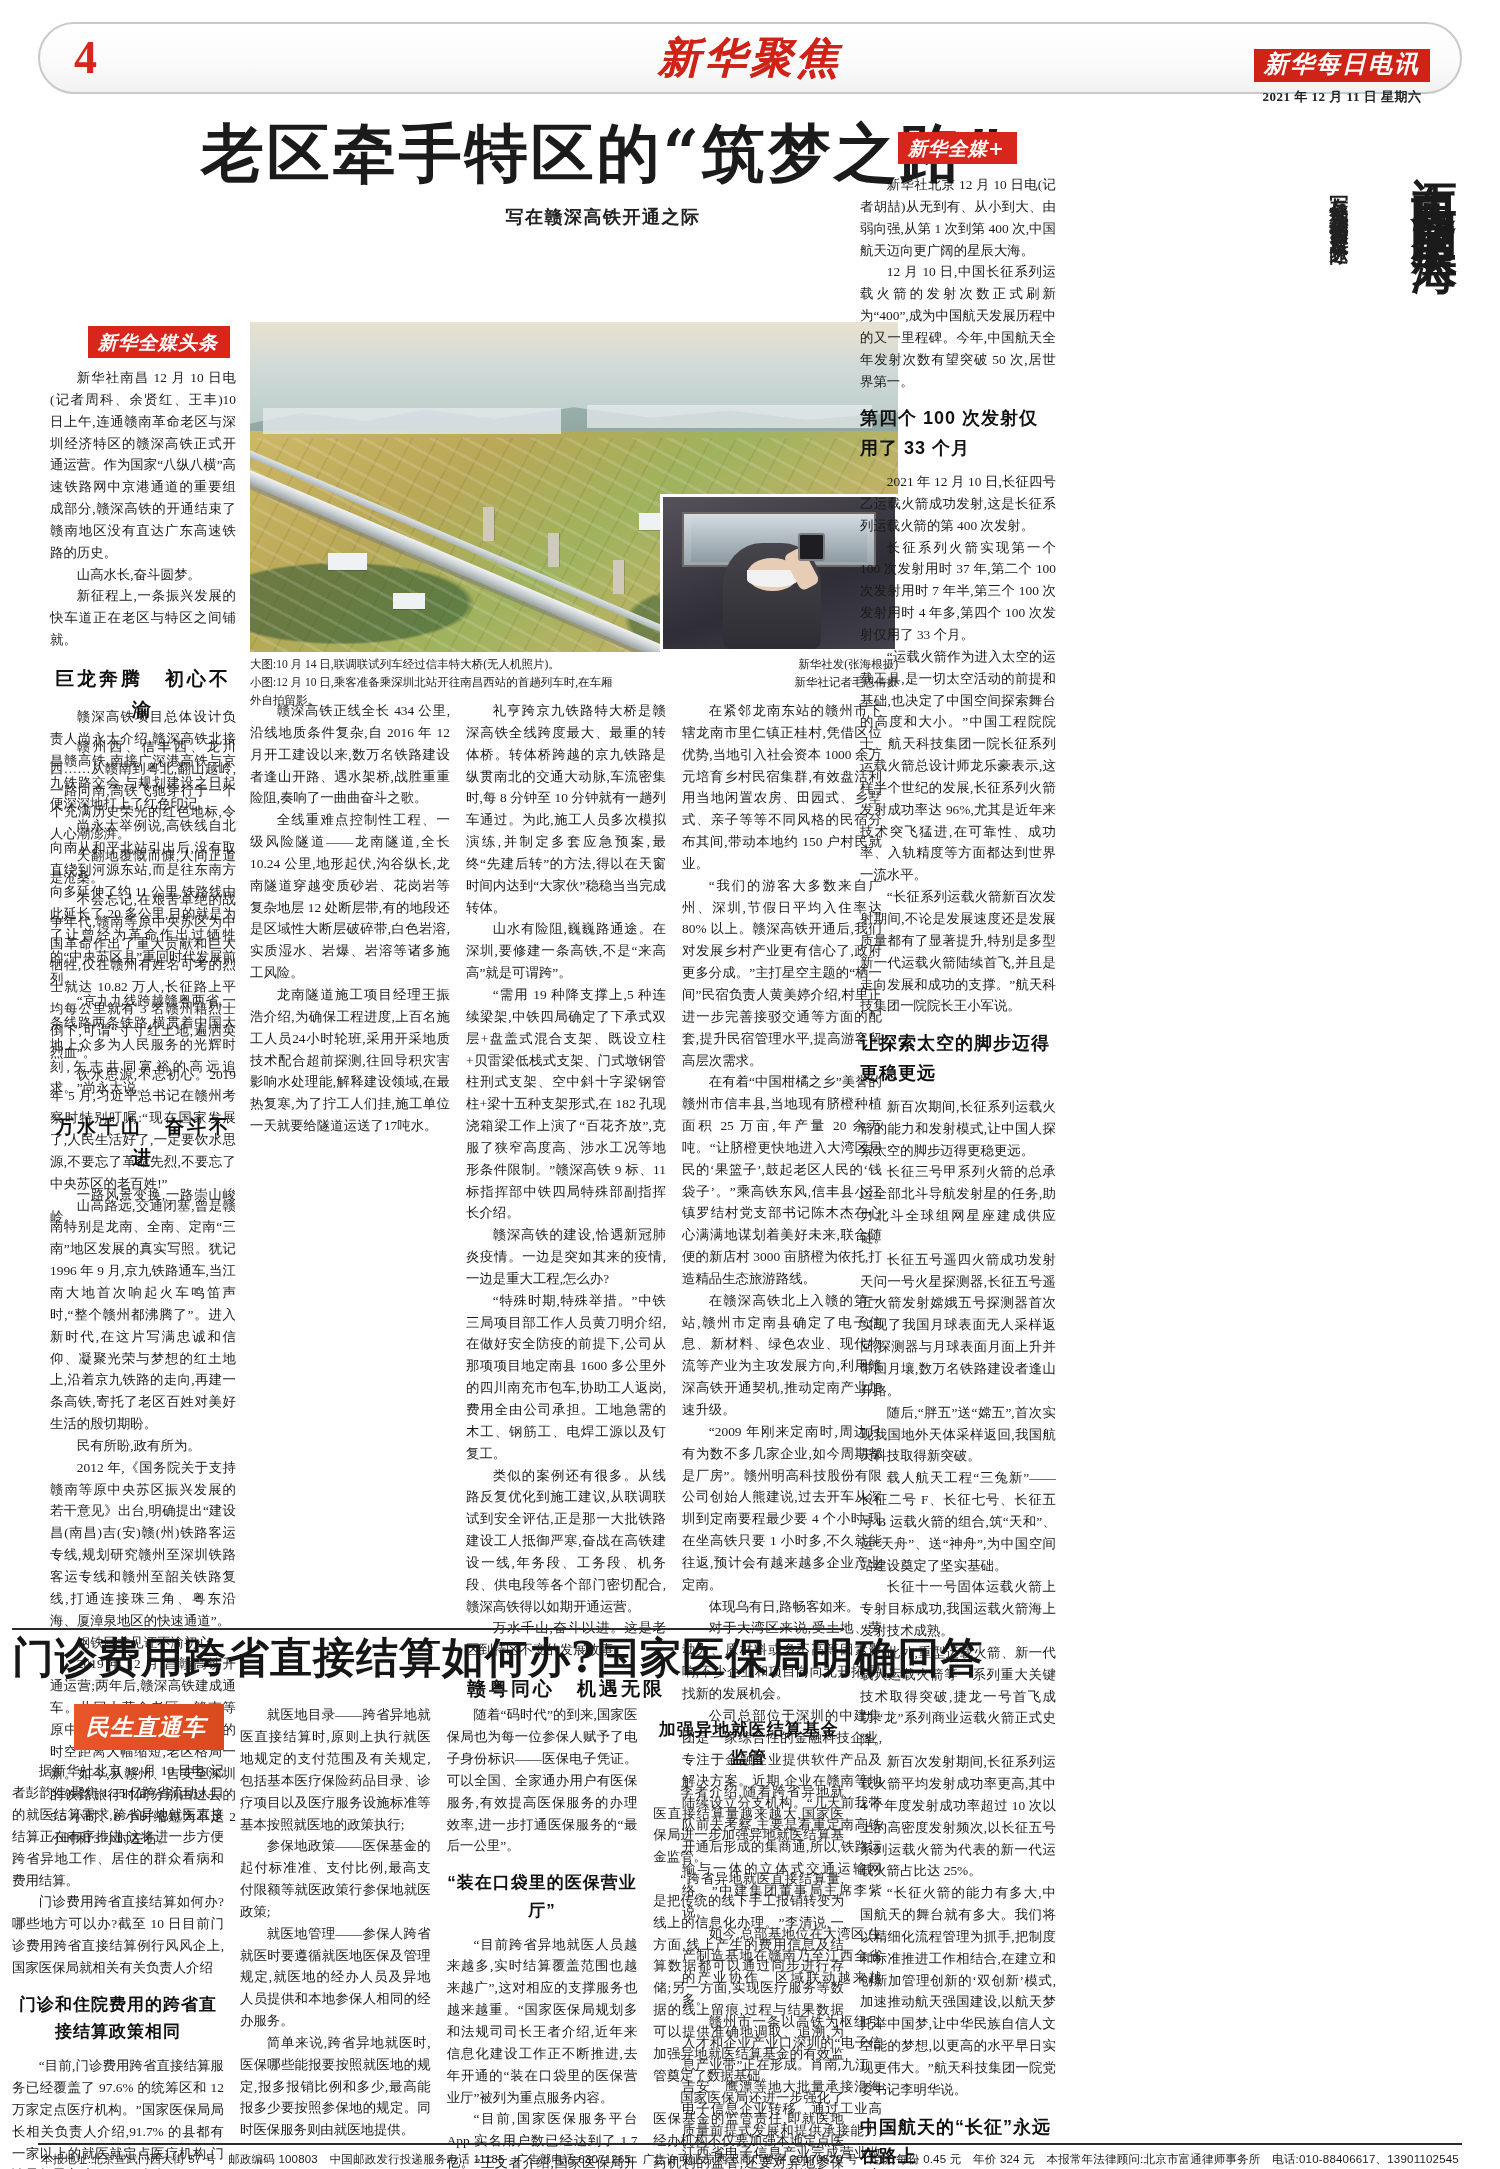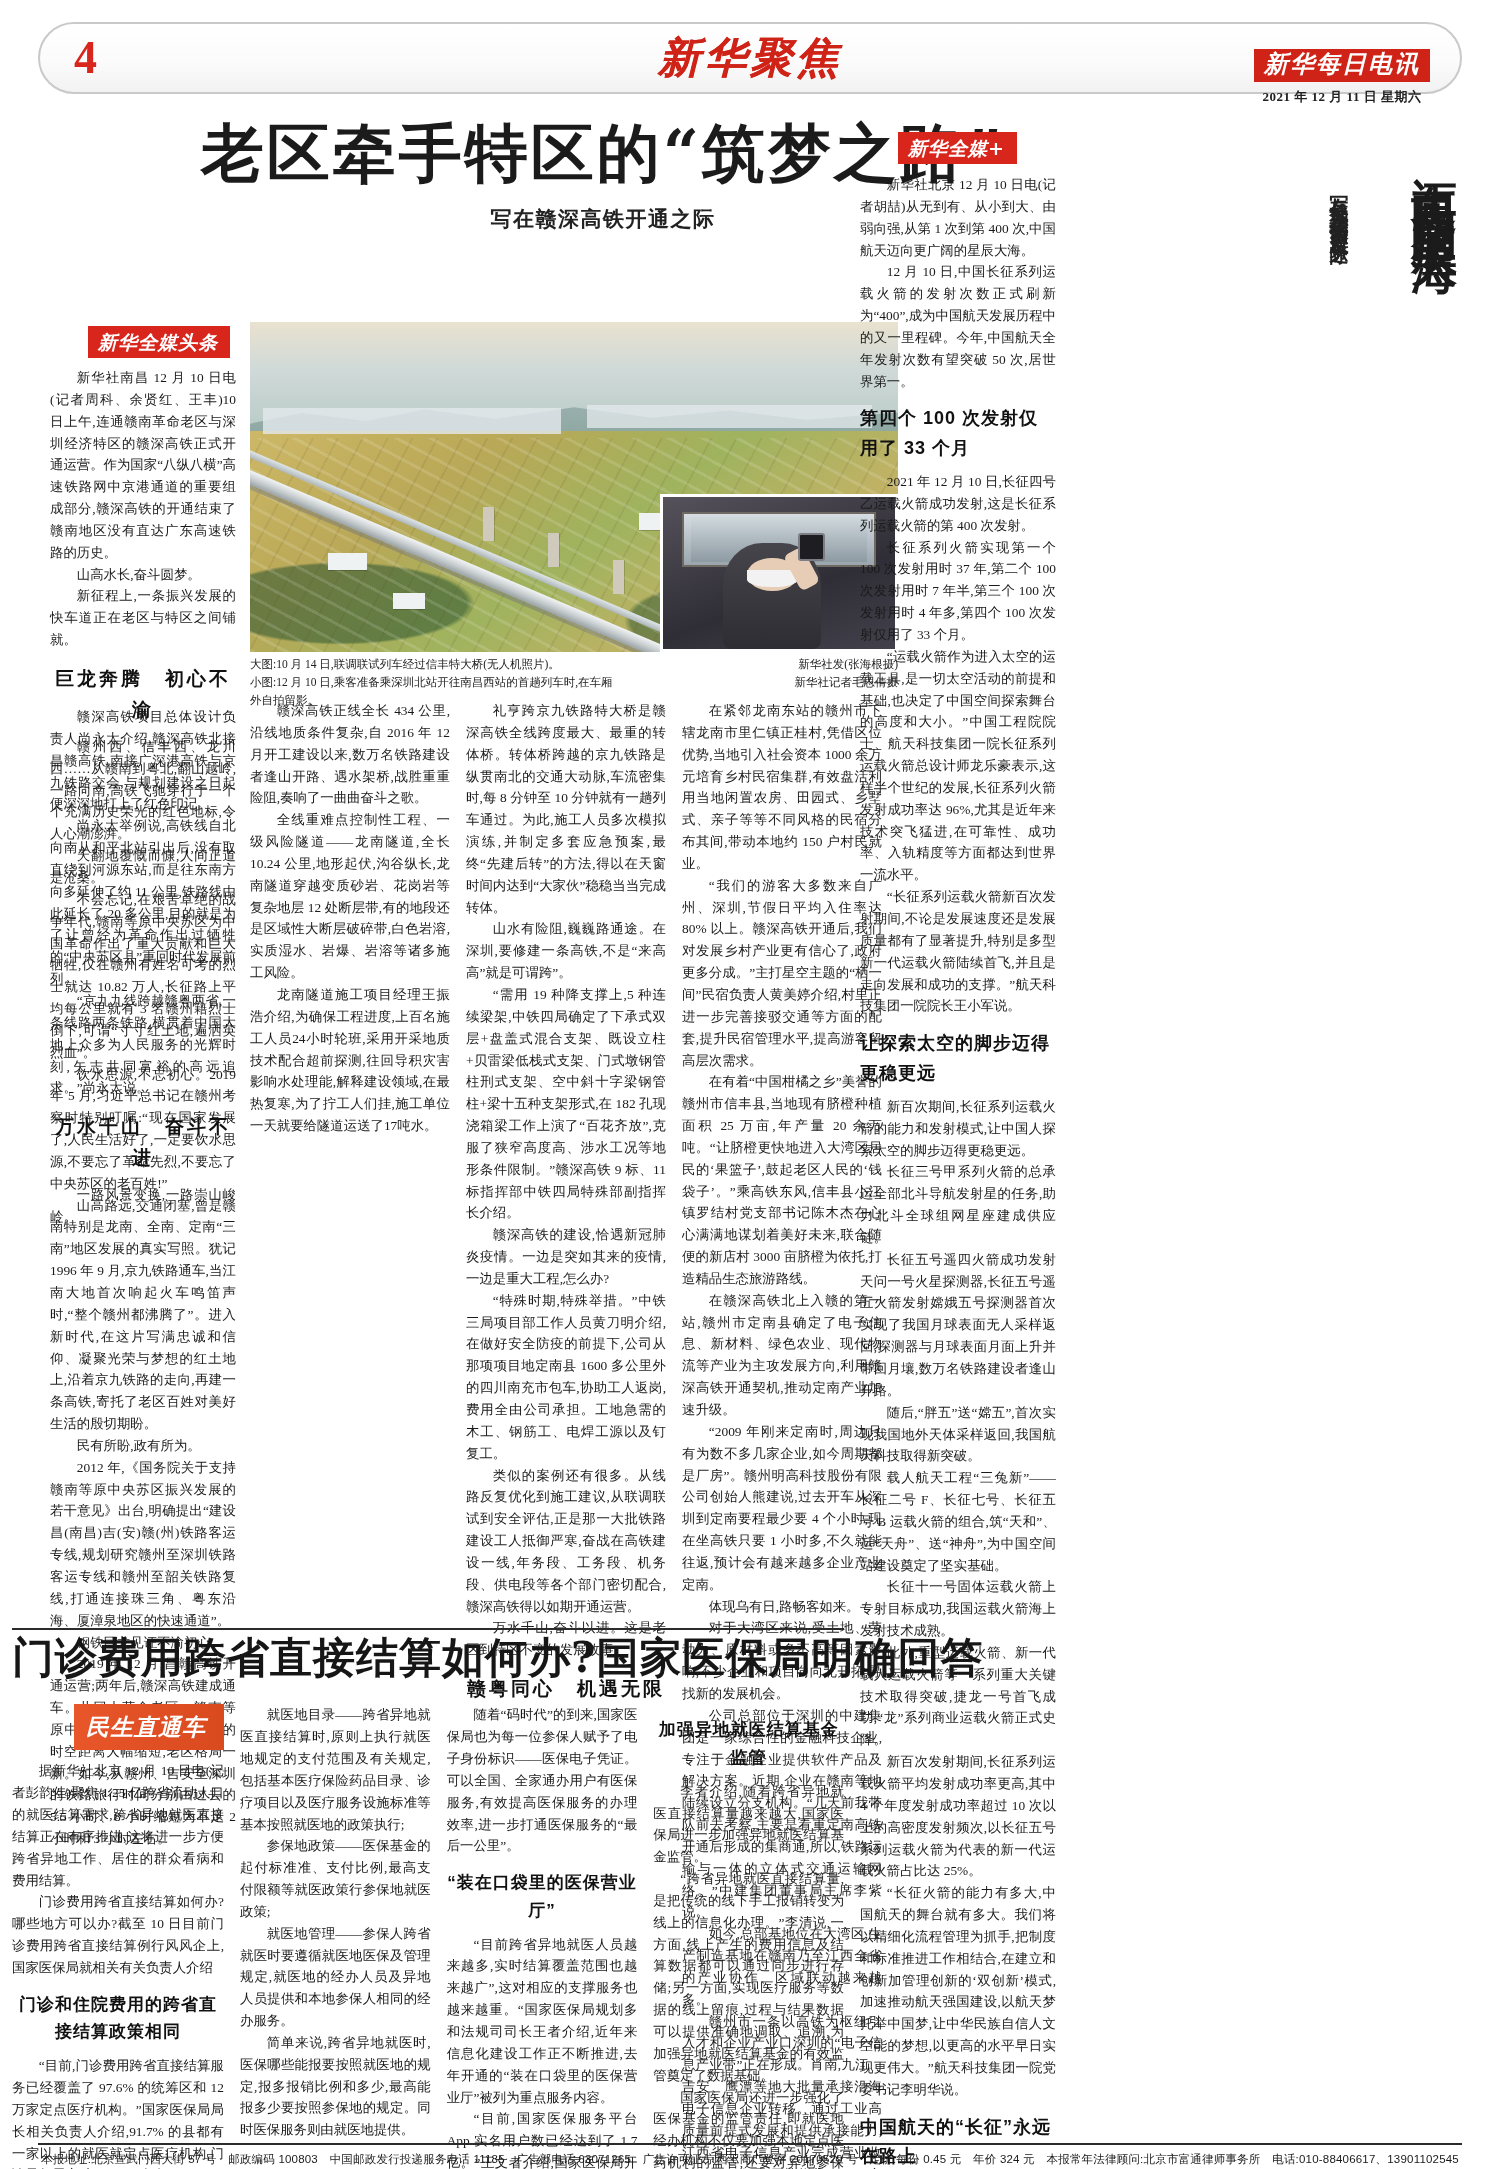--- a/index.html
+++ b/index.html
@@ -52,21 +52,21 @@
   .topzone { position:relative; margin-top:6px; height:1075px; }
 
   .headline-wrap { position:absolute; left:60px; top:18px; width:1010px; text-align:center;}
   .headline {
     font-family:"DejaVu Serif", serif;
     font-size:63px; font-weight:700; letter-spacing:3px; color:#1b1b1b;
     line-height:1.12; white-space:nowrap;
   }
   .subheadline {
     margin-top:16px; font-family:"Liberation Sans", sans-serif;
-    font-size:21px; font-weight:600; color:#222; letter-spacing:1.5px;
+    font-size:18px; font-weight:600; color:#222; letter-spacing:1.5px;
   }
 
   
   .badge { display:flex; align-items:flex-end; height:32px; width:max-content; }
   .badge .glyph {
     width:38px; background:linear-gradient(135deg,#d6d6d6,#a8a8a8);
     position:relative; overflow:hidden;
   }
   .badge .glyph svg { position:absolute; left:3px; top:3px; }
   .badge .txt {

